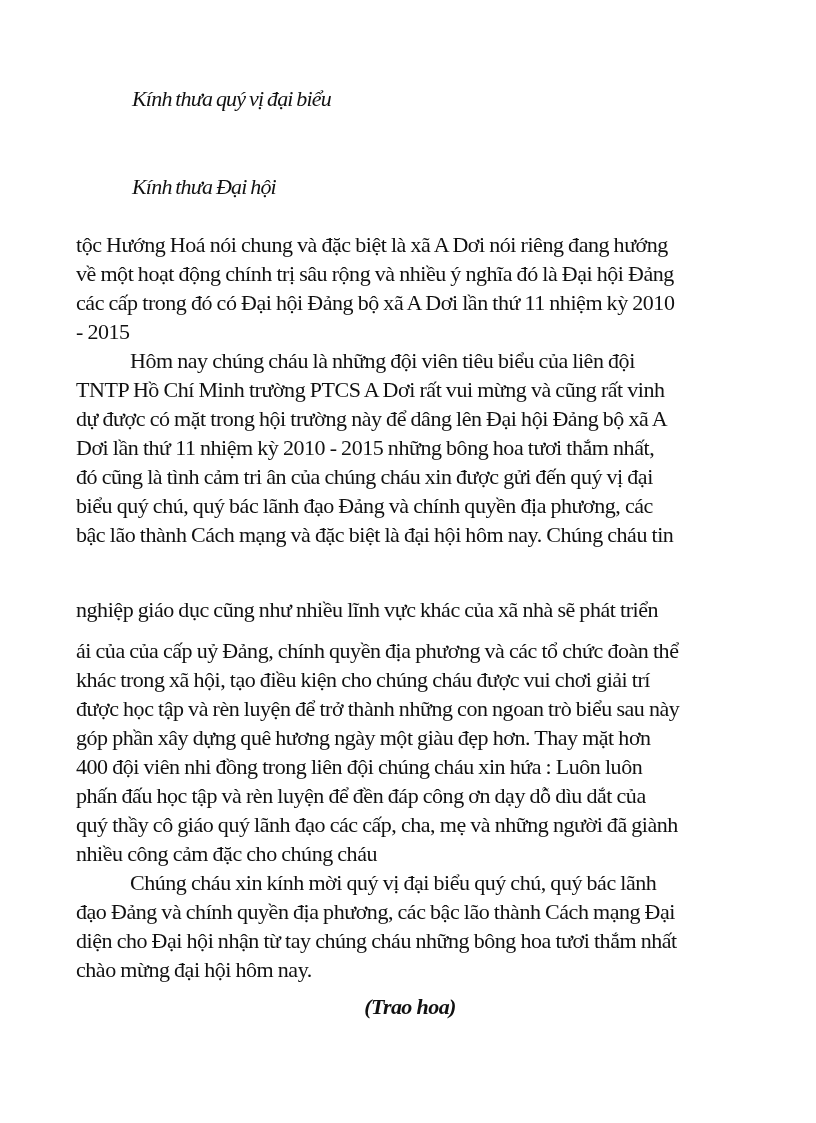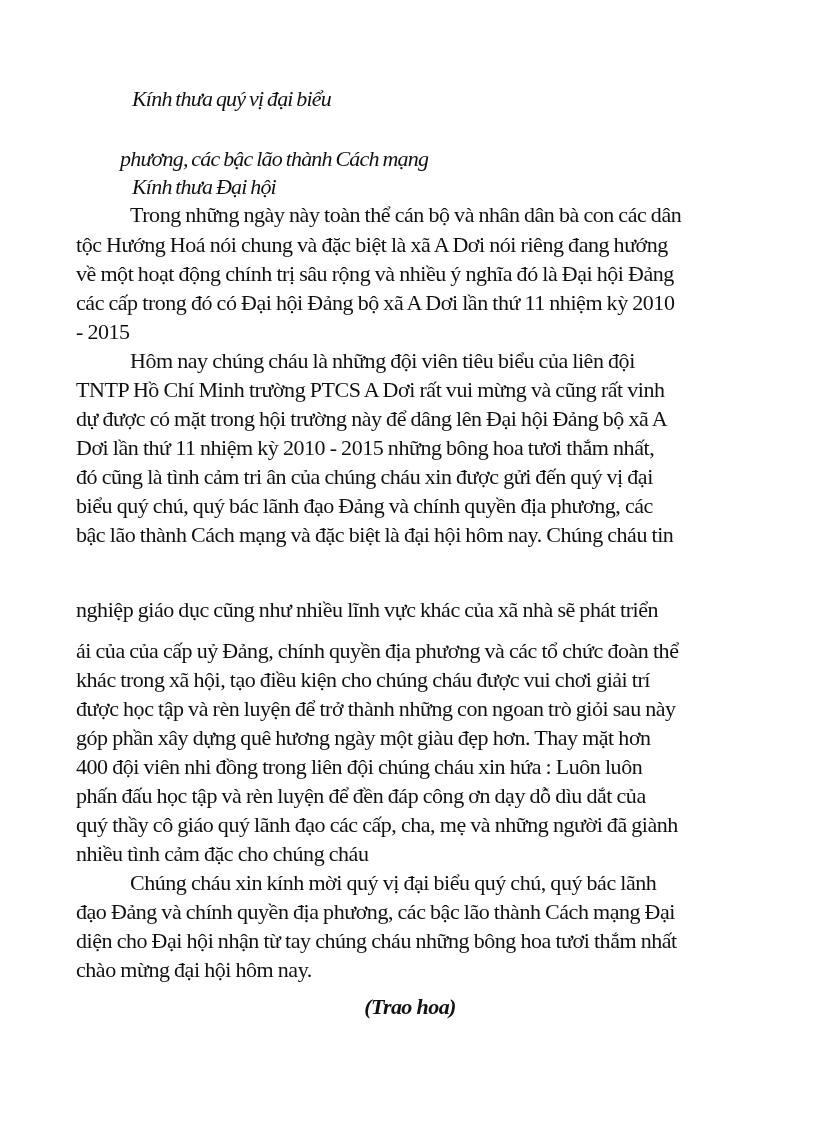--- a/index.html
+++ b/index.html
@@ -26,45 +26,43 @@
       font-size: 22px; line-height: 30px; font-weight: bold; font-style: italic;
       letter-spacing: -0.6px; padding-left: 2px;
     }
   </style>
 </head>
 <body>
 
 <div class="page">
 
   <div class="line italic indent-greet" style="top:84px">Kính thưa quý vị đại biểu</div>
-  <div class="line italic" style="top:144px; left:120px">phương, các bậc lão thành Cách mạng</div>
   <div class="line italic indent-greet" style="top:172px">Kính thưa Đại hội</div>
 
-  <div class="line indent-para" style="top:200px">Trong những ngày này toàn thể cán bộ và nhân dân bà con các dân</div>
   <div class="line" style="top:259px">về một hoạt động chính trị sâu rộng và nhiều ý nghĩa đó là Đại hội Đảng</div>
   <div class="line" style="top:230px">tộc Hướng Hoá nói chung và đặc biệt là xã A Dơi nói riêng đang hướng</div>
   <div class="line" style="top:288px">các cấp trong đó có Đại hội Đảng bộ xã A Dơi lần thứ 11 nhiệm kỳ 2010</div>
   <div class="line" style="top:317px">- 2015</div>
 
   <div class="line indent-para" style="top:346px">Hôm nay chúng cháu là những đội viên tiêu biểu của liên đội</div>
   <div class="line" style="top:375px">TNTP Hồ Chí Minh trường PTCS A Dơi rất vui mừng và cũng rất vinh</div>
   <div class="line" style="top:404px">dự được có mặt trong hội trường này để dâng lên Đại hội Đảng bộ xã A</div>
   <div class="line" style="top:433px">Dơi lần thứ 11 nhiệm kỳ 2010 - 2015 những bông hoa tươi thắm nhất,</div>
   <div class="line" style="top:462px">đó cũng là tình cảm tri ân của chúng cháu xin được gửi đến quý vị đại</div>
   <div class="line" style="top:491px">biểu quý chú, quý bác lãnh đạo Đảng và chính quyền địa phương, các</div>
   <div class="line" style="top:520px">bậc lão thành Cách mạng và đặc biệt là đại hội hôm nay. Chúng cháu tin</div>
   <div class="line" style="top:595px">nghiệp giáo dục cũng như nhiều lĩnh vực khác của xã nhà  sẽ phát triển</div>
   <div class="line" style="top:636px">ái của của cấp uỷ Đảng, chính quyền địa phương và các tổ chức đoàn thể</div>
   <div class="line" style="top:665px">khác trong xã hội, tạo điều kiện cho chúng cháu được vui chơi giải trí</div>
-  <div class="line" style="top:694px">được học tập và rèn luyện để trở thành những con ngoan trò giỏi sau này</div>
+  <div class="line" style="top:694px">được học tập và rèn luyện để trở thành những con ngoan trò biểu sau này</div>
   <div class="line" style="top:723px">góp phần xây dựng quê hương ngày một giàu đẹp hơn. Thay mặt hơn</div>
   <div class="line" style="top:752px">400 đội viên nhi đồng trong liên đội chúng cháu xin hứa : Luôn luôn</div>
   <div class="line" style="top:781px">phấn đấu học tập và rèn luyện để đền đáp công ơn dạy dỗ dìu dắt của</div>
   <div class="line" style="top:810px">quý thầy cô giáo quý lãnh đạo các cấp, cha, mẹ và những người đã giành</div>
-  <div class="line" style="top:839px">nhiều tình cảm đặc cho chúng cháu</div>
+  <div class="line" style="top:839px">nhiều công cảm đặc cho chúng cháu</div>
 
   <div class="line indent-para" style="top:868px">Chúng cháu xin kính mời quý vị đại biểu quý chú, quý bác lãnh</div>
   <div class="line" style="top:897px">đạo Đảng và chính quyền địa phương, các bậc lão thành Cách mạng Đại</div>
   <div class="line" style="top:926px">diện cho Đại hội nhận từ tay chúng cháu những bông hoa tươi thắm nhất</div>
   <div class="line" style="top:955px">chào mừng đại hội hôm nay.</div>
 
   <div class="center-bold" style="top:992px">(Trao hoa)</div>
 
 </div>
 

